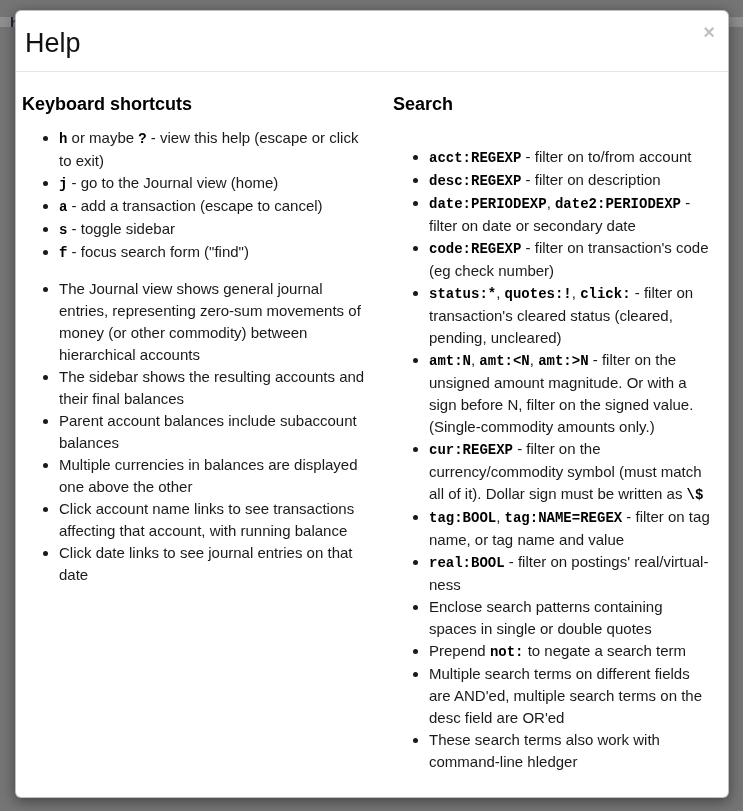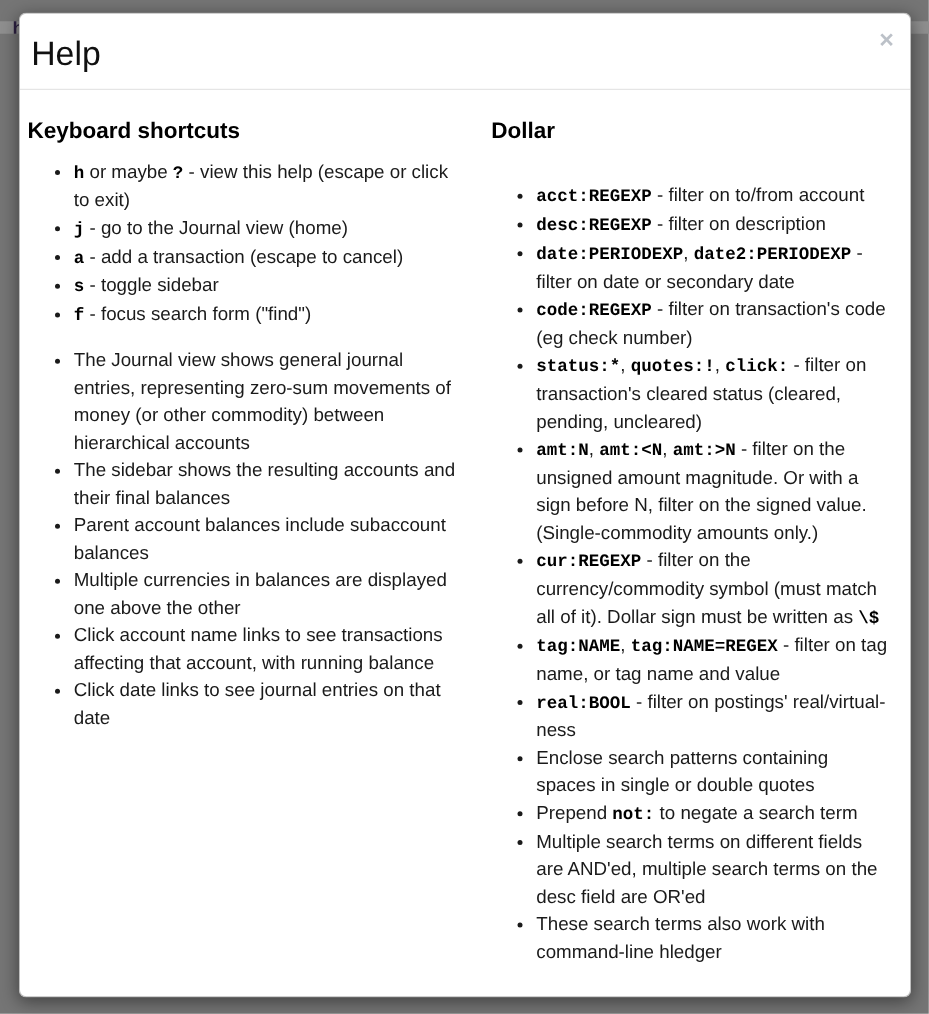--- a/index.html
+++ b/index.html
@@ -130,30 +130,30 @@
           <ul class="section-list">
             <li>The Journal view shows general journal entries, representing zero-sum movements of money (or other commodity) between hierarchical accounts</li>
             <li>The sidebar shows the resulting accounts and their final balances</li>
             <li>Parent account balances include subaccount balances</li>
             <li>Multiple currencies in balances are displayed one above the other</li>
             <li>Click account name links to see transactions affecting that account, with running balance</li>
             <li>Click date links to see journal entries on that date</li>
           </ul>
         </div>
       <div class="col-right">
-          <h3 class="section-heading">Dollar</h3>
+          <h3 class="section-heading">Search</h3>
           <ul class="section-list">
             <li><code>acct:REGEXP</code> - filter on to/from account</li>
             <li><code>desc:REGEXP</code> - filter on description</li>
             <li><code>date:PERIODEXP</code>, <code>date2:PERIODEXP</code> - filter on date or secondary date</li>
             <li><code>code:REGEXP</code> - filter on transaction's code (eg check number)</li>
             <li><code>status:*</code>, <code>quotes:!</code>, <code>click:</code> - filter on transaction's cleared status (cleared, pending, uncleared)</li>
             <li><code>amt:N</code>, <code>amt:&lt;N</code>, <code>amt:&gt;N</code> - filter on the unsigned amount magnitude. Or with a sign before N, filter on the signed value. (Single-commodity amounts only.)</li>
             <li><code>cur:REGEXP</code> - filter on the currency/commodity symbol (must match all of it). Dollar sign must be written as <code>\$</code></li>
-            <li><code>tag:NAME</code>, <code>tag:NAME=REGEX</code> - filter on tag name, or tag name and value</li>
+            <li><code>tag:BOOL</code>, <code>tag:NAME=REGEX</code> - filter on tag name, or tag name and value</li>
             <li><code>real:BOOL</code> - filter on postings' real/virtual-ness</li>
             <li>Enclose search patterns containing spaces in single or double quotes</li>
             <li>Prepend <code>not:</code> to negate a search term</li>
             <li>Multiple search terms on different fields are AND'ed, multiple search terms on the desc field are OR'ed</li>
             <li>These search terms also work with command-line hledger</li>
           </ul>
         </div>
     </div>
   </div>
 

